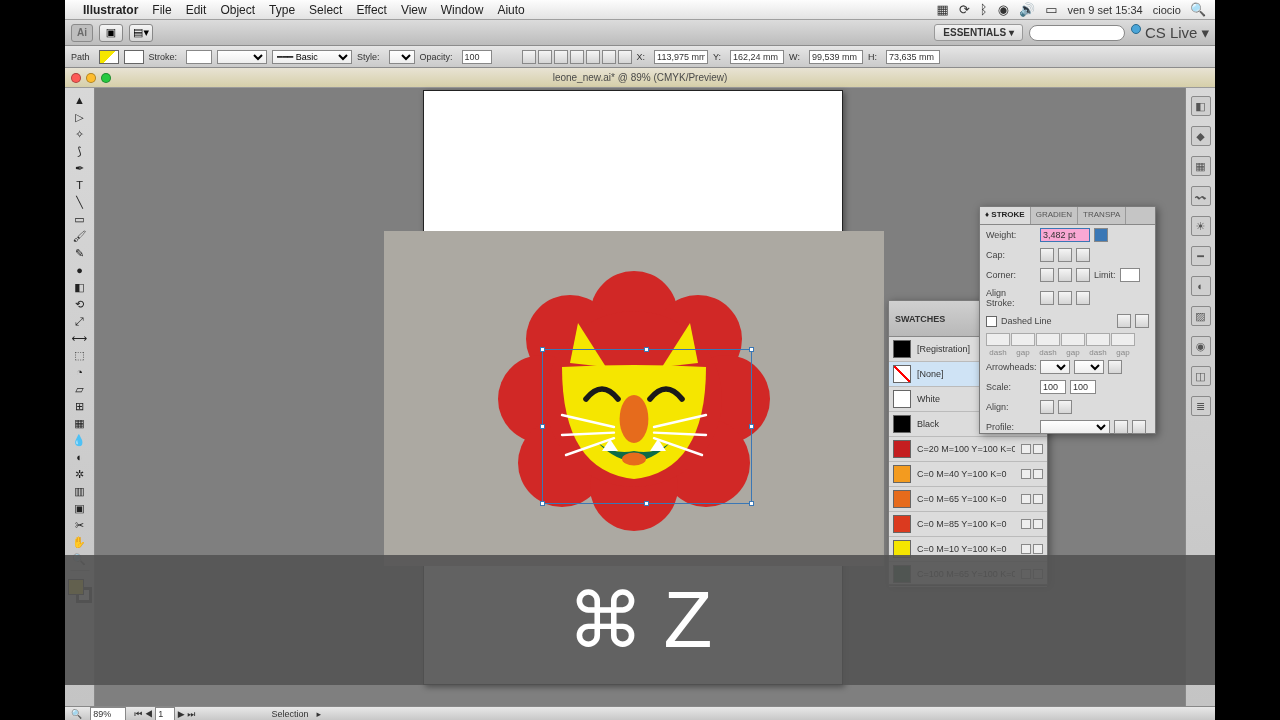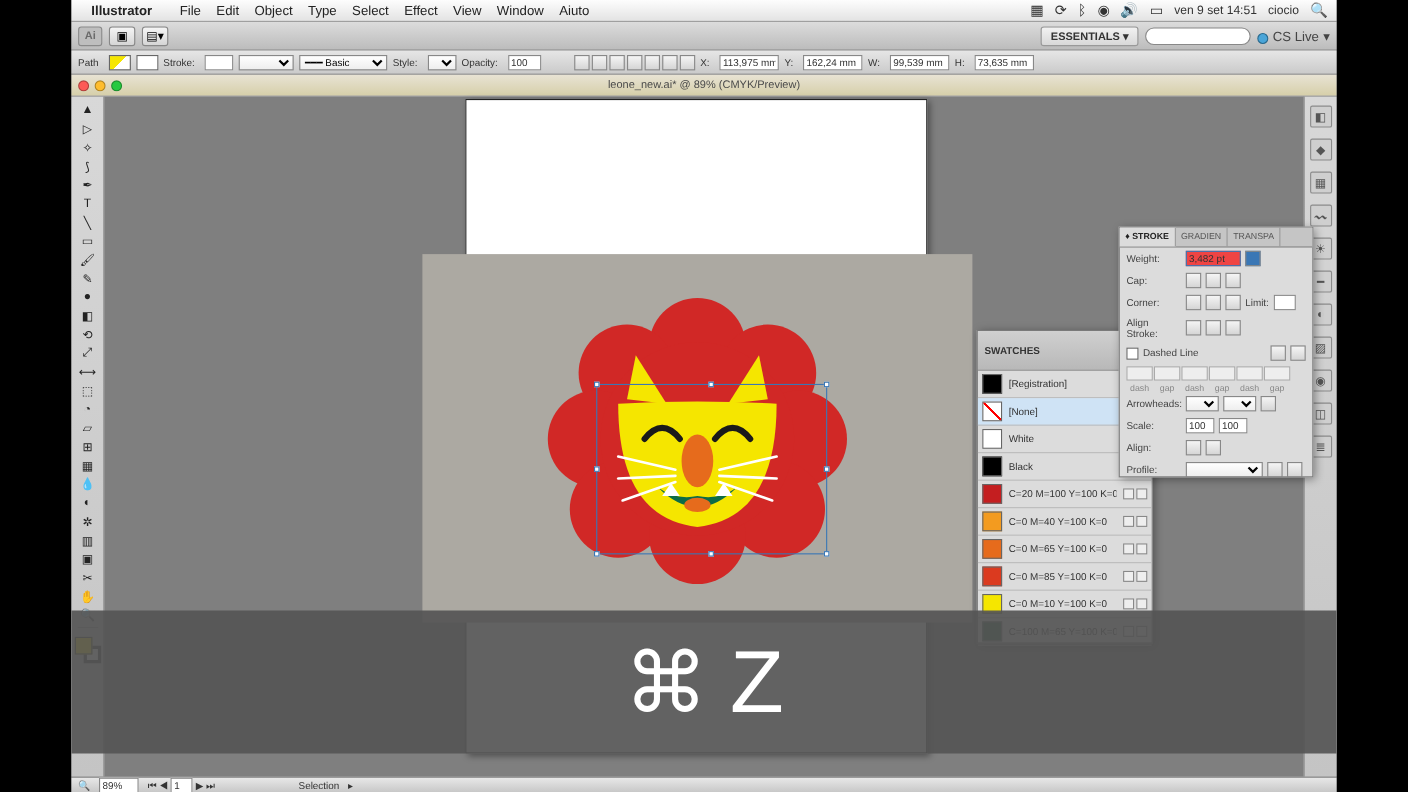--- a/index.html
+++ b/index.html
@@ -1,30 +1,30 @@
 <!DOCTYPE html>
 <html><head>
 <meta charset="utf-8">
 <style>
 * { margin: 0; padding: 0; box-sizing: border-box; font-family: "Lucida Grande", Helvetica, Arial, sans-serif; }
 body { width: 1280px; height: 720px; background: #000; overflow: hidden; position: relative; }
 .app-window { position: absolute; left: 65px; top: 0; width: 1150px; height: 720px; background: #b8b8b8; }
 .menubar { height: 20px; background: linear-gradient(#fdfdfd,#e3e3e3); display: flex; align-items: center; padding: 0 8px; font-size: 12px; color: #222; border-bottom: 1px solid #9f9f9f; }
 .apple { margin-right: 10px; font-size: 14px; }
-.menubar .app-name { font-weight: bold; margin-right: 25px; }
+.menubar .app-name { font-weight: bold; margin-right: 14px; }
 .menubar .menu { margin-right: 14px; cursor: default; }
 .menubar .right { margin-left: auto; display: flex; align-items: center; gap: 10px; color: #333; font-size: 11px; }
 .right .icon { font-size: 13px; }
 .toolbar1 { height: 26px; background: linear-gradient(#dcdcdc,#bcbcbc); border-bottom: 1px solid #8c8c8c; display: flex; align-items: center; padding: 0 6px; gap: 6px; }
 .ai-badge { width: 22px; height: 18px; background: #bebebe; border: 1px solid #8a8a8a; border-radius: 3px; font-size: 10px; display: flex; align-items: center; justify-content: center; color: #6b6b6b; font-weight: bold; }
 .tb-btn { width: 24px; height: 18px; border: 1px solid #888; background: linear-gradient(#f5f5f5,#d5d5d5); border-radius: 3px; display: flex; align-items: center; justify-content: center; font-size: 11px; }
 .essentials { margin-left: auto; display: flex; align-items: center; gap: 6px; }
 .ess-label { font-size: 10px; font-weight: bold; color: #333; background: linear-gradient(#f2f2f2,#d8d8d8); border: 1px solid #999; border-radius: 3px; padding: 2px 8px; }
 .search-box { width: 96px; height: 16px; border: 1px solid #888; border-radius: 8px; background: #fff; }
-.cslive { font-size: 12px; display: flex; align-items: flex-end; gap: 4px; color: #444; }
+.cslive { font-size: 15px; display: flex; align-items: flex-start; gap: 4px; color: #444; }
 .cslive .dot { width: 10px; height: 10px; border-radius: 50%; background: #4aa5d8; border: 1px solid #2a6a8e; }
 .options-bar { height: 22px; background: linear-gradient(#e6e6e6,#cacaca); border-bottom: 1px solid #8c8c8c; display: flex; align-items: center; padding: 0 6px; font-size: 9px; color: #333; gap: 5px; }
 .ob-label { margin-right: 4px; }
 .swatch { width: 20px; height: 14px; border: 1px solid #666; display: inline-block; }
 .ob-input { height: 14px; border: 1px solid #888; background: #fff; font-size: 9px; padding: 0 2px; color: #333; }
 .ob-sel { height: 14px; border: 1px solid #888; background: linear-gradient(#fff,#eee); font-size: 9px; }
 .doc-tab { height: 20px; background: linear-gradient(#e8e3d4,#d6cfa9); color: #4a4a4a; display: flex; align-items: center; justify-content: center; font-size: 10px; border-bottom: 1px solid #9a9a9a; position: relative; }
 .doc-tab .traffic { position: absolute; left: 6px; display: flex; gap: 5px; }
 .traffic span { width: 10px; height: 10px; border-radius: 50%; display: block; border: 1px solid rgba(0,0,0,.3); }
 .traffic .r{background:#fd5b56}.traffic .y{background:#febd2e}.traffic .g{background:#27c940}
@@ -43,21 +43,21 @@
 .dock-ic { width: 20px; height: 20px; background: #cfcfcf; border: 1px solid #8a8a8a; border-radius: 2px; font-size: 11px; display: flex; align-items: center; justify-content: center; color: #555; }
 .panel { position: absolute; background: #dcdcdc; border: 1px solid #7a7a7a; box-shadow: 2px 2px 8px rgba(0,0,0,.4); font-size: 9px; }
 .panel-swatches { left: 823px; top: 300px; width: 160px; height: 285px; }
 .panel-head { height: 36px; background: linear-gradient(#d0d0d0,#b8b8b8); border-bottom: 1px solid #888; display: flex; align-items: center; padding: 0 6px; font-size: 9px; font-weight: bold; color: #333; }
 .sw-row { height: 25px; display: flex; align-items: center; border-bottom: 1px solid #bbb; padding: 0 4px; gap: 6px; }
 .sw-row.sel { background: #cfe3f5; }
 .sw-chip { width: 18px; height: 18px; border: 1px solid #666; flex-shrink: 0; }
 .sw-name { flex: 1; color: #333; font-size: 9px; white-space: nowrap; overflow: hidden; }
 .sw-btns { display: flex; gap: 2px; }
 .sw-btns span { width: 10px; height: 10px; border: 1px solid #888; background: #eee; }
-.panel-stroke { left: 952px; top: 206px; width: 177px; height: 228px; }
+.panel-stroke { left: 914px; top: 206px; width: 177px; height: 228px; }
 .stroke-tabs { height: 18px; display: flex; background: #c5c5c5; border-bottom: 1px solid #888; font-size: 8px; align-items: stretch; }
 .stroke-tabs .tab { padding: 3px 5px; color: #555; border-right: 1px solid #999; }
 .stroke-tabs .tab.active { background: #dcdcdc; font-weight: bold; color: #222; }
 .st-row { display: flex; align-items: center; padding: 3px 6px; gap: 4px; color: #444; font-size: 9px; }
 .st-row label { width: 50px; }
 .mini-btn { width: 14px; height: 14px; border: 1px solid #888; background: linear-gradient(#f5f5f5,#d5d5d5); }
 .chk { width: 11px; height: 11px; border: 1px solid #666; background: #fff; }
 .dash-labels { display: flex; gap: 1px; padding: 0 6px; font-size: 8px; color: #888; }
 .dash-labels span { width: 24px; text-align: center; }
 .dash-inputs { display: flex; gap: 1px; padding: 2px 6px; }
@@ -83,21 +83,21 @@
     <span class="menu">View</span>
     <span class="menu">Window</span>
     <span class="menu">Aiuto</span>
     <div class="right">
       <span class="icon">▦</span>
       <span class="icon">⟳</span>
       <span class="icon">ᛒ</span>
       <span class="icon">◉</span>
       <span class="icon">🔊</span>
       <span class="icon">▭</span>
-      <span>ven 9 set  14:51</span>
+      <span>ven 9 set  15:34</span>
       <span>ciocio</span>
       <span class="icon">🔍</span>
     </div>
   </div>
 
   <div class="toolbar1">
     <div class="ai-badge">Ai</div>
     <div class="tb-btn">▣</div>
     <div class="tb-btn">▤▾</div>
     <div class="essentials">
@@ -336,21 +336,21 @@
   </div>
 
   <div class="panel panel-stroke">
     <div class="stroke-tabs">
       <div class="tab active">♦ <span>STROKE</span></div>
       <div class="tab">GRADIEN</div>
       <div class="tab">TRANSPA</div>
     </div>
     <div class="st-row">
         <label>Weight:</label>
-      <input class="ob-input" style="width: 50px; border-color: rgb(58, 119, 181); background: #ef4444;" value="3,482 pt">
+      <input class="ob-input" style="width: 50px; border-color: rgb(58, 119, 181); background: #f9a8d4;" value="3,482 pt">
       <span class="mini-btn" style="background:#3a77b5"></span>
     </div>
     <div class="st-row">
         <label>Cap:</label>
       <span class="mini-btn"></span>
         <span class="mini-btn"></span>
         <span class="mini-btn"></span>
     </div>
     <div class="st-row">
         <label>Corner:</label>

